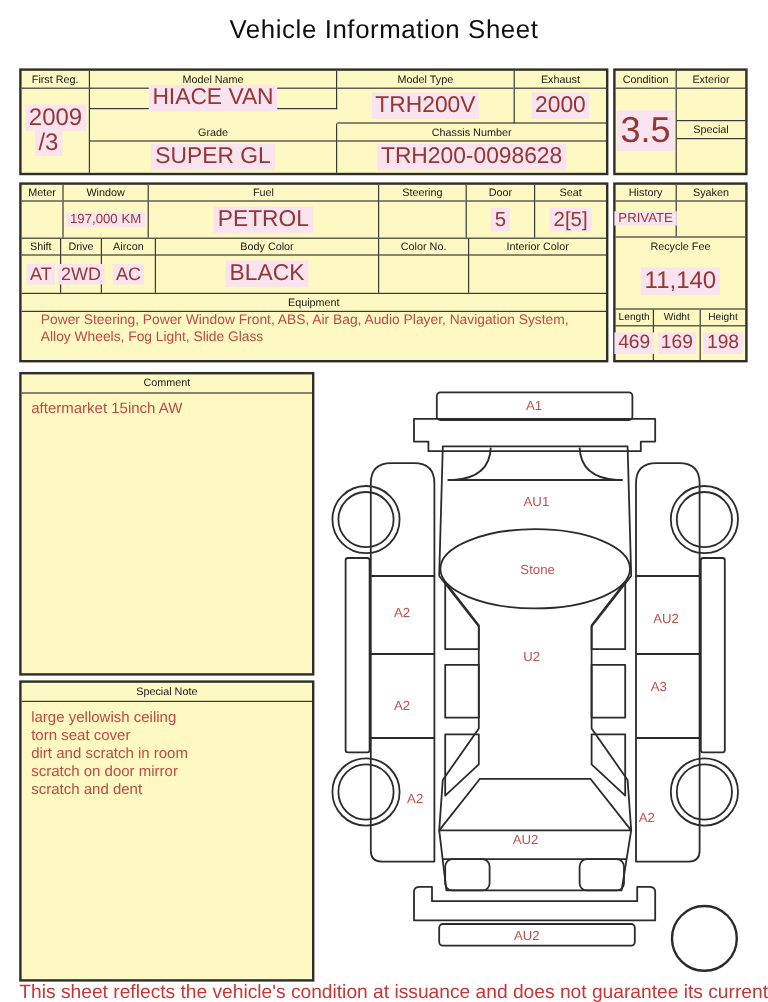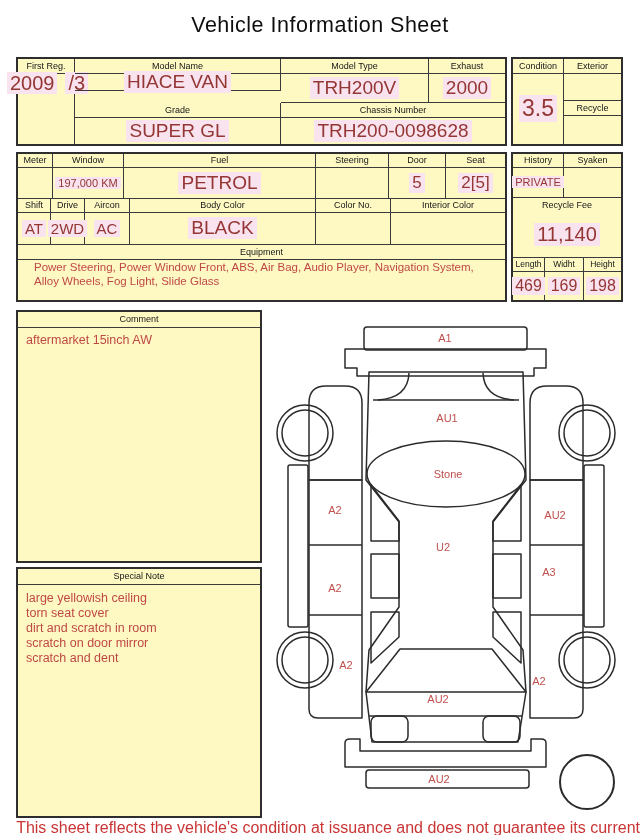--- a/index.html
+++ b/index.html
@@ -12,21 +12,21 @@
   .br{border-right:1px solid #3a3a3a;}
   .bb{border-bottom:1px solid #3a3a3a;}
   .hdr{height:14px;line-height:14px;border-bottom:1px solid #3a3a3a;
        font-size:9px;color:#161616;text-align:center;overflow:hidden;white-space:nowrap;}
   .hdr.h13{height:13px;line-height:13px;}
   .hdr.nb{border-bottom:none;}
   .val{position:absolute;left:0;right:0;top:14px;bottom:0;display:flex;
        align-items:center;justify-content:center;color:#943634;}
   .val.t13{top:13px;}
   .hl{background:#f9e3ee;padding:0 3px;white-space:nowrap;}
-  .f19{font-size:19px;} .f23{font-size:23px;} .f20{font-size:20px;}
+  .f19{font-size:19px;} .f23{font-size:30px;} .f20{font-size:20px;}
   .f17{font-size:17px;} .f16{font-size:16px;} .f15{font-size:15px;} .f11{font-size:11px;}
   .eqtext{position:absolute;left:0;right:0;top:14px;bottom:0;padding:2px 16px;
           font-size:11.5px;line-height:1.2;color:#bf4745;}
   .notebody{position:absolute;left:0;right:0;top:15px;bottom:0;padding:7px 8px;
             font-size:12.5px;line-height:15px;color:#bf4745;}
   .boxhdr{height:15px;line-height:15px;border-bottom:1px solid #3a3a3a;
           font-size:9px;color:#161616;text-align:center;}
   .disclaimer{position:absolute;left:0;top:819px;width:640px;text-align:right;
               font-size:16px;color:#c93535;}
   svg text{font-family:"Liberation Sans",sans-serif;font-size:11px;fill:#c0504d;}
@@ -35,21 +35,21 @@
 </head>
 <body>
 
 <div class="page">
 
   <div class="title">Vehicle Information Sheet</div>
 
   <div class="box" style="left:16px;top:57px;width:491px;height:89px;">
     <div class="cell br" style="left:0;top:0;width:57px;height:85px;">
       <div class="hdr">First Reg.</div>
-      <div class="val" style="flex-direction:row;align-items:flex-start;padding-left:3px;">
+      <div class="val" style="flex-direction:column;align-items:flex-start;padding-left:3px;">
         <div class="firstreg-line"><span class="hl">2009</span></div>
         <div class="firstreg-line" style="padding-left:8px;"><span class="hl">/3</span></div>
       </div>
     </div>
     <div class="cell br bb" style="left:57px;top:0;width:206px;height:32px;">
       <div class="hdr">Model Name</div>
       <div class="val f19">
           <span class="hl">HIACE VAN</span>
         </div>
     </div>
@@ -82,21 +82,21 @@
   <div class="box" style="left:511px;top:57px;width:112px;height:89px;">
     <div class="cell br" style="left:0;top:0;width:51px;height:85px;">
       <div class="hdr">Condition</div>
       <div class="val f23">
           <span class="hl">3.5</span>
         </div>
     </div>
     <div class="cell" style="left:51px;top:0;width:57px;height:85px;">
       <div class="hdr">Exterior</div>
       <div class="cell bb" style="left:0;top:14px;width:57px;height:28px;"></div>
-      <div class="hdr" style="position:absolute;left:0;top:42px;width:57px;">Recycle</div>
+      <div class="hdr" style="position:absolute;left:0;top:42px;width:57px;">Special</div>
       <div class="cell" style="left:0;top:56px;width:57px;height:29px;"></div>
     </div>
   </div>
 
   <div class="box" style="left:16px;top:152px;width:491px;height:150px;">
 
     <div class="cell bb" style="left:0;top:0;width:487px;height:45px;">
       <div class="cell br" style="left:0;top:0;width:35px;height:44px;">
         <div class="hdr h13">Meter</div>
       </div>

